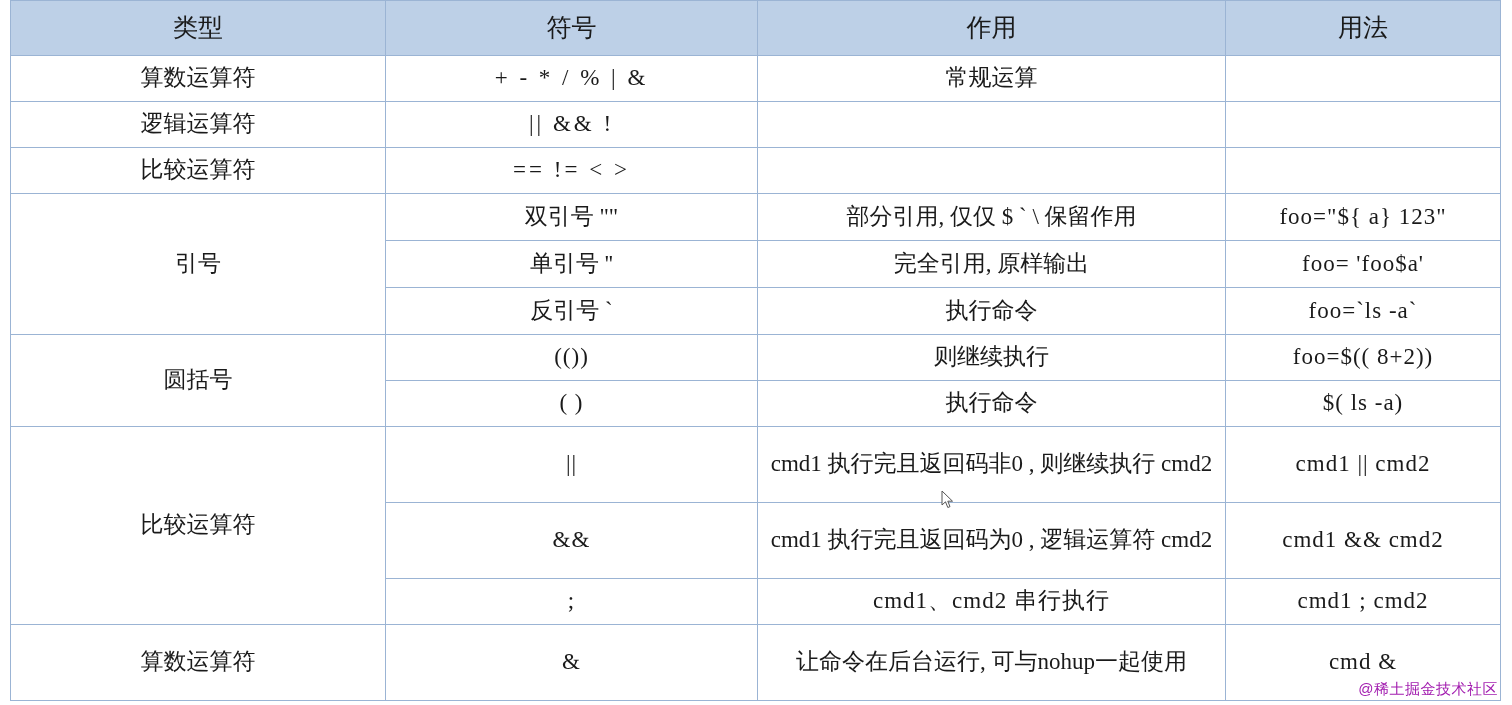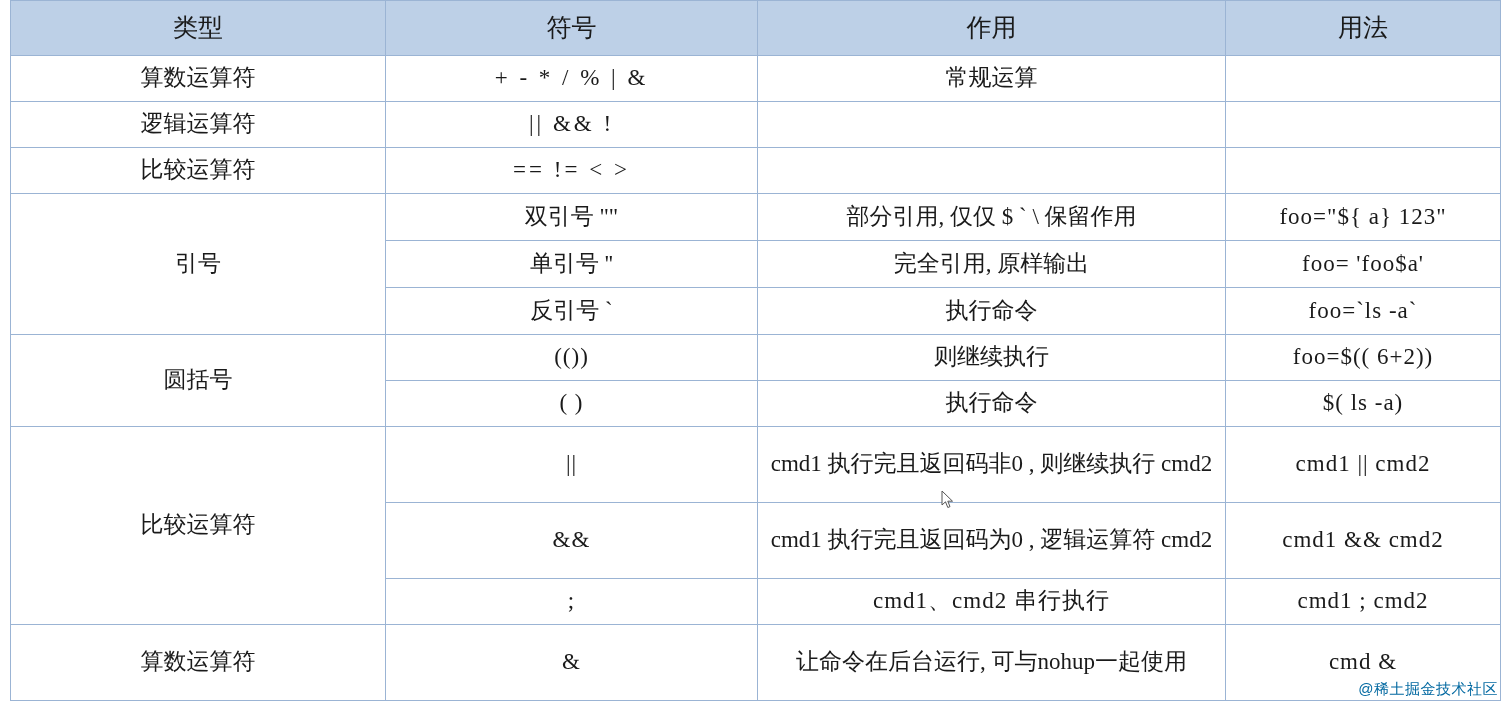--- a/index.html
+++ b/index.html
@@ -53,21 +53,21 @@
     font-family: "Liberation Serif", "DejaVu Serif", serif;
     letter-spacing: 1px;
   }
   .wide-sym { letter-spacing: 3px; }
   .empty-cell { }
   .watermark {
     position: absolute;
     right: 14px;
     bottom: 6px;
     font-size: 15px;
-    color: #0369a1;
+    color: #a21caf;
     font-family: "Liberation Sans", sans-serif;
     letter-spacing: 0.5px;
   }
   .cursor {
     position: absolute;
     left: 941px;
     top: 490px;
     width: 14px;
     height: 20px;
     pointer-events: none;
@@ -127,21 +127,21 @@
       <tr class="row-h-47">
         <td>反引号 `</td>
         <td>执行命令</td>
         <td class="cell-mono">foo=`ls -a`</td>
       </tr>
 
       <tr class="row-h-46">
         <td rowspan="2">圆括号</td>
         <td class="cell-mono">(())</td>
         <td>则继续执行</td>
-        <td class="cell-mono">foo=$(( 6+2))</td>
+        <td class="cell-mono">foo=$(( 8+2))</td>
       </tr>
       <tr class="row-h-46">
         <td class="cell-mono">( )</td>
         <td>执行命令</td>
         <td class="cell-mono">$( ls -a)</td>
       </tr>
 
       <tr style="height:76px;">
         <td rowspan="3">比较运算符</td>
         <td class="cell-mono">||</td>

